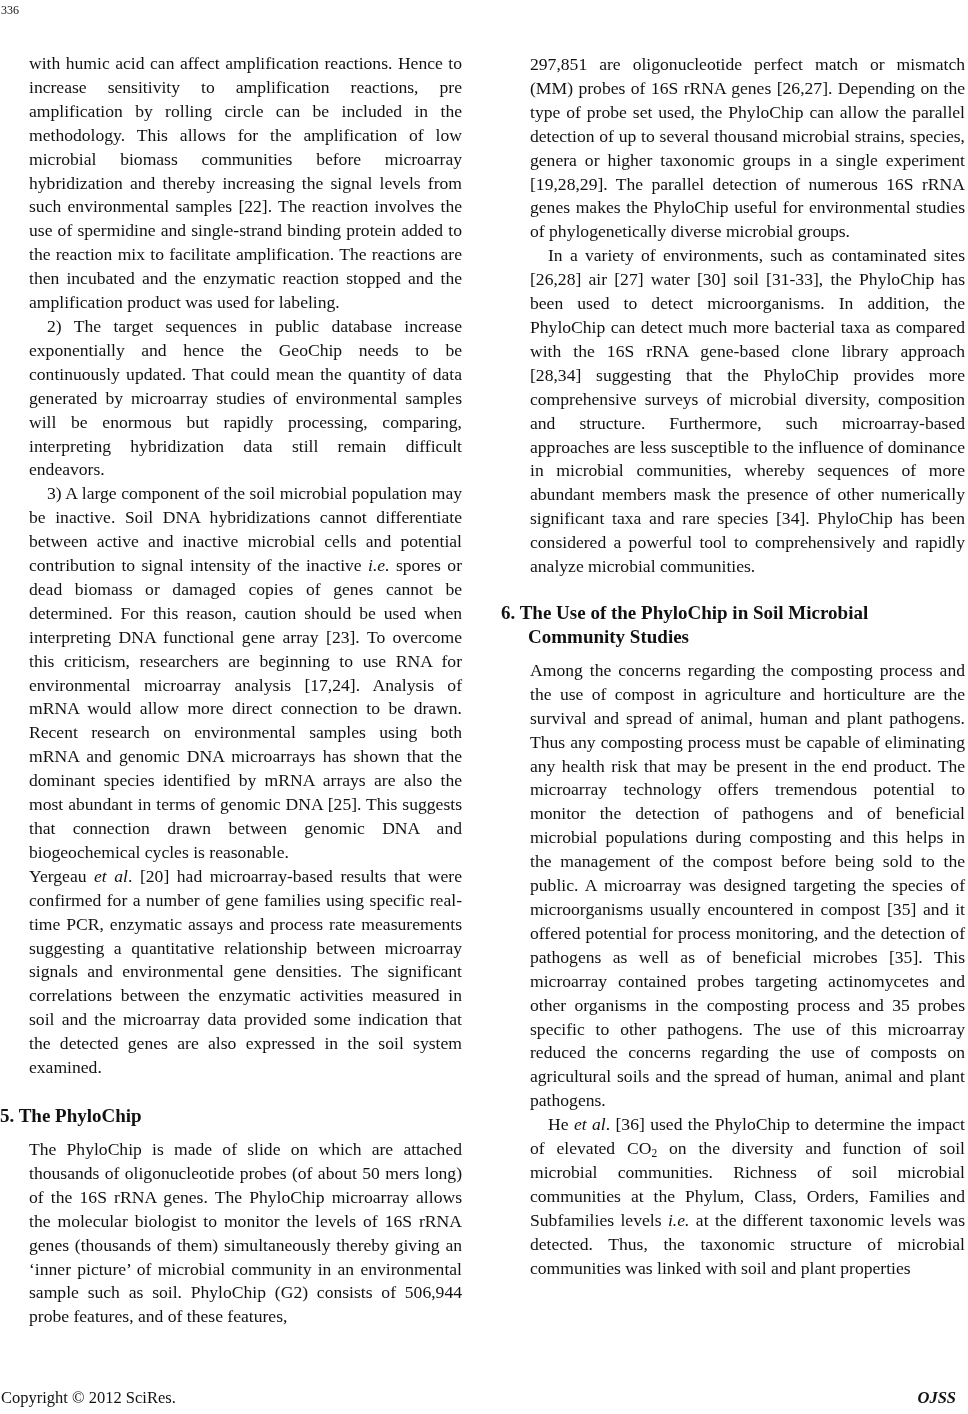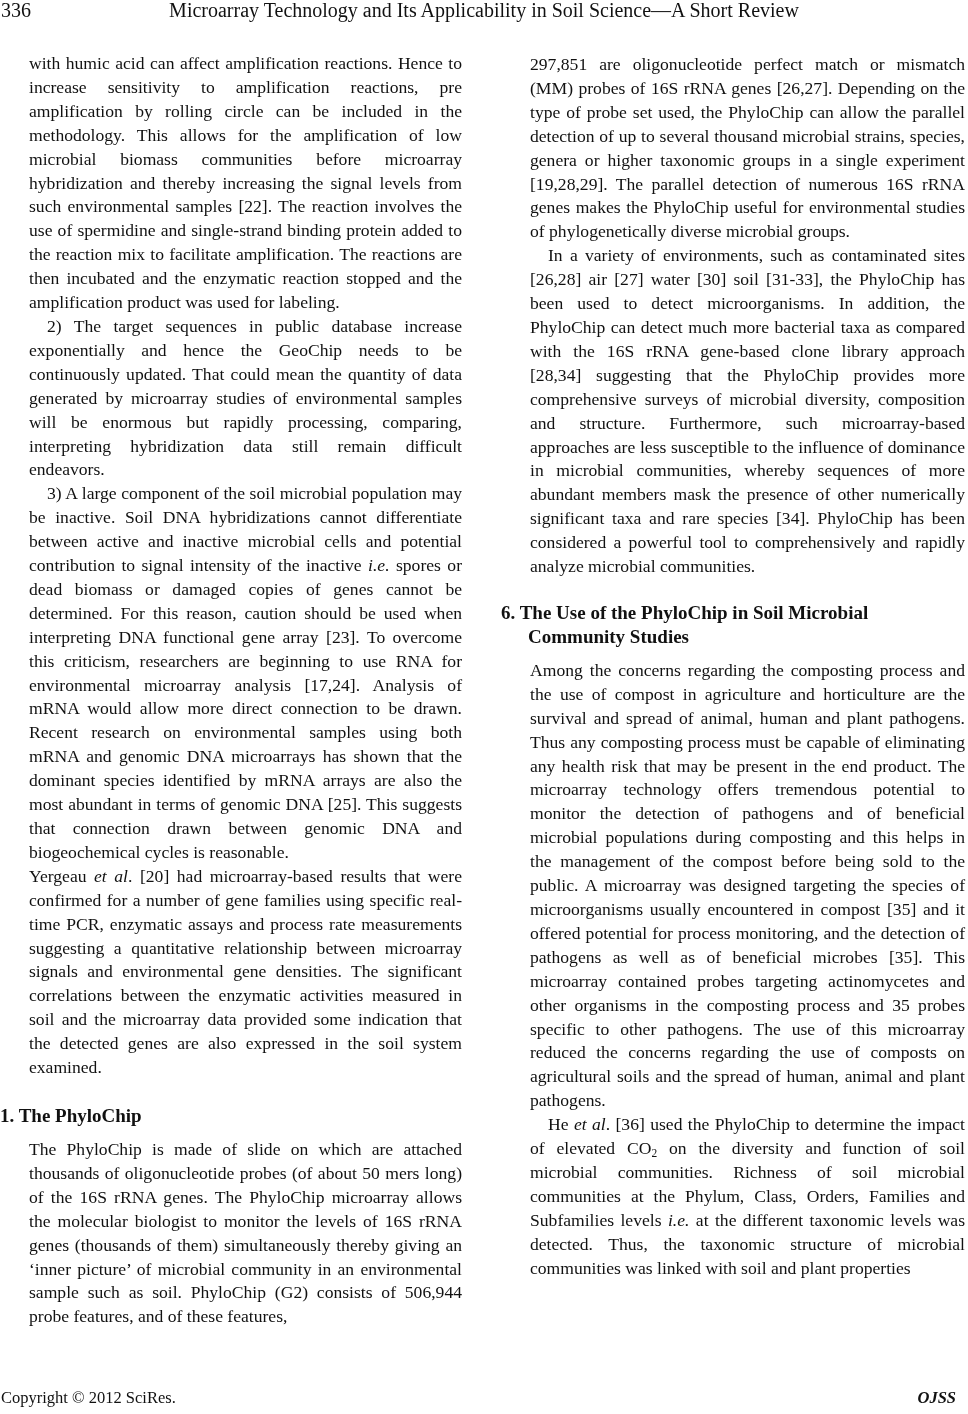--- a/index.html
+++ b/index.html
@@ -1,47 +1,46 @@
 <!DOCTYPE html>
 <html><head>
 <meta charset="utf-8">
 <style>
   html, body { margin:0; padding:0; background:#ffffff; }
   body { width:968px; height:1414px; position:relative; overflow:hidden;
          font-family:"Liberation Serif", "DejaVu Serif", serif; color:#111; }
-  .hdr { position:absolute; top:0; left:0; width:968px; height:24px; font-size:20px; line-height:20px; }
+  .hdr { position:absolute; top:0; left:0; width:968px; height:24px; font-size:12px; line-height:20px; }
   .hdr .pg { position:absolute; left:1px; top:0; }
   .hdr .ttl { position:absolute; left:0; width:968px; text-align:center; top:0; }
   .col { position:absolute; top:52px; font-size:17.6px; line-height:23.9px; }
   .col.left { left:0; width:462px; }
   .col.right { left:501px; width:464px; top:53px; }
   p { margin:0; text-align:justify; text-align-last:left; hyphens:none;padding-left:29px; }
   p.ind { text-indent:18px; }
   h2 { margin:0; font-weight:bold; font-size:19px; line-height:24px; }
   .left h2 { margin-top:24px; margin-bottom:10px; }
   .right h2 { margin-top:22px; margin-bottom:10px; padding-left:27px; text-indent:-27px; }
   sub { font-size:0.65em; vertical-align:-0.3em; line-height:0; }
   .ftr { position:absolute; top:1388px; left:0; width:968px; height:24px; font-size:16.5px; }
   .ftr .cp { position:absolute; left:1px; top:0; }
   .ftr .jn { position:absolute; right:12px; top:0; font-weight:bold; font-style:italic; }
 </style>
 </head>
 <body>
 
 <div class="hdr">
   <span class="pg">336</span>
-  <span class="ttl">Microarray Technology and Its Applicability in Soil Science—A Short Review</span>
 </div>
 
 <div class="col left">
   <p>with humic acid can affect amplification reactions. Hence to increase sensitivity to amplification reactions, pre amplification by rolling circle can be included in the methodology. This allows for the amplification of low microbial biomass communities before microarray hybridization and thereby increasing the signal levels from such environmental samples [22]. The reaction involves the use of spermidine and single-strand binding protein added to the reaction mix to facilitate amplification. The reactions are then incubated and the enzymatic reaction stopped and the amplification product was used for labeling.</p>
   <p class="ind">2) The target sequences in public database increase exponentially and hence the GeoChip needs to be continuously updated. That could mean the quantity of data generated by microarray studies of environmental samples will be enormous but rapidly processing, comparing, interpreting hybridization data still remain difficult endeavors.</p>
   <p class="ind"><span>3) A large component of the soil microbial population may be inactive. Soil DNA hybridizations cannot differentiate between active and inactive microbial cells and potential contribution to signal intensity of the inactive </span><i>i.e.</i><span> spores or dead biomass or damaged copies of genes cannot be determined. For this reason, caution should be used when interpreting DNA functional gene array [23]. To overcome this criticism, researchers are beginning to use RNA for environmental microarray analysis [17,24]. Analysis of mRNA would allow more direct connection to be drawn. Recent research on environmental samples using both mRNA and genomic DNA microarrays has shown that the dominant species identified by mRNA arrays are also the most abundant in terms of genomic DNA [25]. This suggests that connection drawn between genomic DNA and biogeochemical cycles is reasonable.</span></p>
   <p><span>Yergeau </span><i>et al</i><span>. [20] had microarray-based results that were confirmed for a number of gene families using specific real-time PCR, enzymatic assays and process rate measurements suggesting a quantitative relationship between microarray signals and environmental gene densities. The significant correlations between the enzymatic activities measured in soil and the microarray data provided some indication that the detected genes are also expressed in the soil system examined.</span></p>
-  <h2>1. The PhyloChip</h2>
+  <h2>5. The PhyloChip</h2>
   <p>The PhyloChip is made of slide on which are attached thousands of oligonucleotide probes (of about 50 mers long) of the 16S rRNA genes. The PhyloChip microarray allows the molecular biologist to monitor the levels of 16S rRNA genes (thousands of them) simultaneously thereby giving an ‘inner picture’ of microbial community in an environmental sample such as soil. PhyloChip (G2) consists of 506,944 probe features, and of these features,</p>
 </div>
 
 <div class="col right">
   <p>297,851 are oligonucleotide perfect match or mismatch (MM) probes of 16S rRNA genes [26,27]. Depending on the type of probe set used, the PhyloChip can allow the parallel detection of up to several thousand microbial strains, species, genera or higher taxonomic groups in a single experiment [19,28,29]. The parallel detection of numerous 16S rRNA genes makes the PhyloChip useful for environmental studies of phylogenetically diverse microbial groups.</p>
   <p class="ind">In a variety of environments, such as contaminated sites [26,28] air [27] water [30] soil [31-33], the PhyloChip has been used to detect microorganisms. In addition, the PhyloChip can detect much more bacterial taxa as compared with the 16S rRNA gene-based clone library approach [28,34] suggesting that the PhyloChip provides more comprehensive surveys of microbial diversity, composition and structure. Furthermore, such microarray-based approaches are less susceptible to the influence of dominance in microbial communities, whereby sequences of more abundant members mask the presence of other numerically significant taxa and rare species [34]. PhyloChip has been considered a powerful tool to comprehensively and rapidly analyze microbial communities.</p>
   <h2>6. The Use of the PhyloChip in Soil Microbial Community Studies</h2>
   <p>Among the concerns regarding the composting process and the use of compost in agriculture and horticulture are the survival and spread of animal, human and plant pathogens. Thus any composting process must be capable of eliminating any health risk that may be present in the end product. The microarray technology offers tremendous potential to monitor the detection of pathogens and of beneficial microbial populations during composting and this helps in the management of the compost before being sold to the public. A microarray was designed targeting the species of microorganisms usually encountered in compost [35] and it offered potential for process monitoring, and the detection of pathogens as well as of beneficial microbes [35]. This microarray contained probes targeting actinomycetes and other organisms in the composting process and 35 probes specific to other pathogens. The use of this microarray reduced the concerns regarding the use of composts on agricultural soils and the spread of human, animal and plant pathogens.</p>
   <p class="ind"><span>He </span><i>et al</i><span>. [36] used the PhyloChip to determine the impact of elevated CO</span><sub>2</sub><span> on the diversity and function of soil microbial communities. Richness of soil microbial communities at the Phylum, Class, Orders, Families and Subfamilies levels </span><i>i.e.</i><span> at the different taxonomic levels was detected. Thus, the taxonomic structure of microbial communities was linked with soil and plant properties</span></p>
 </div>

